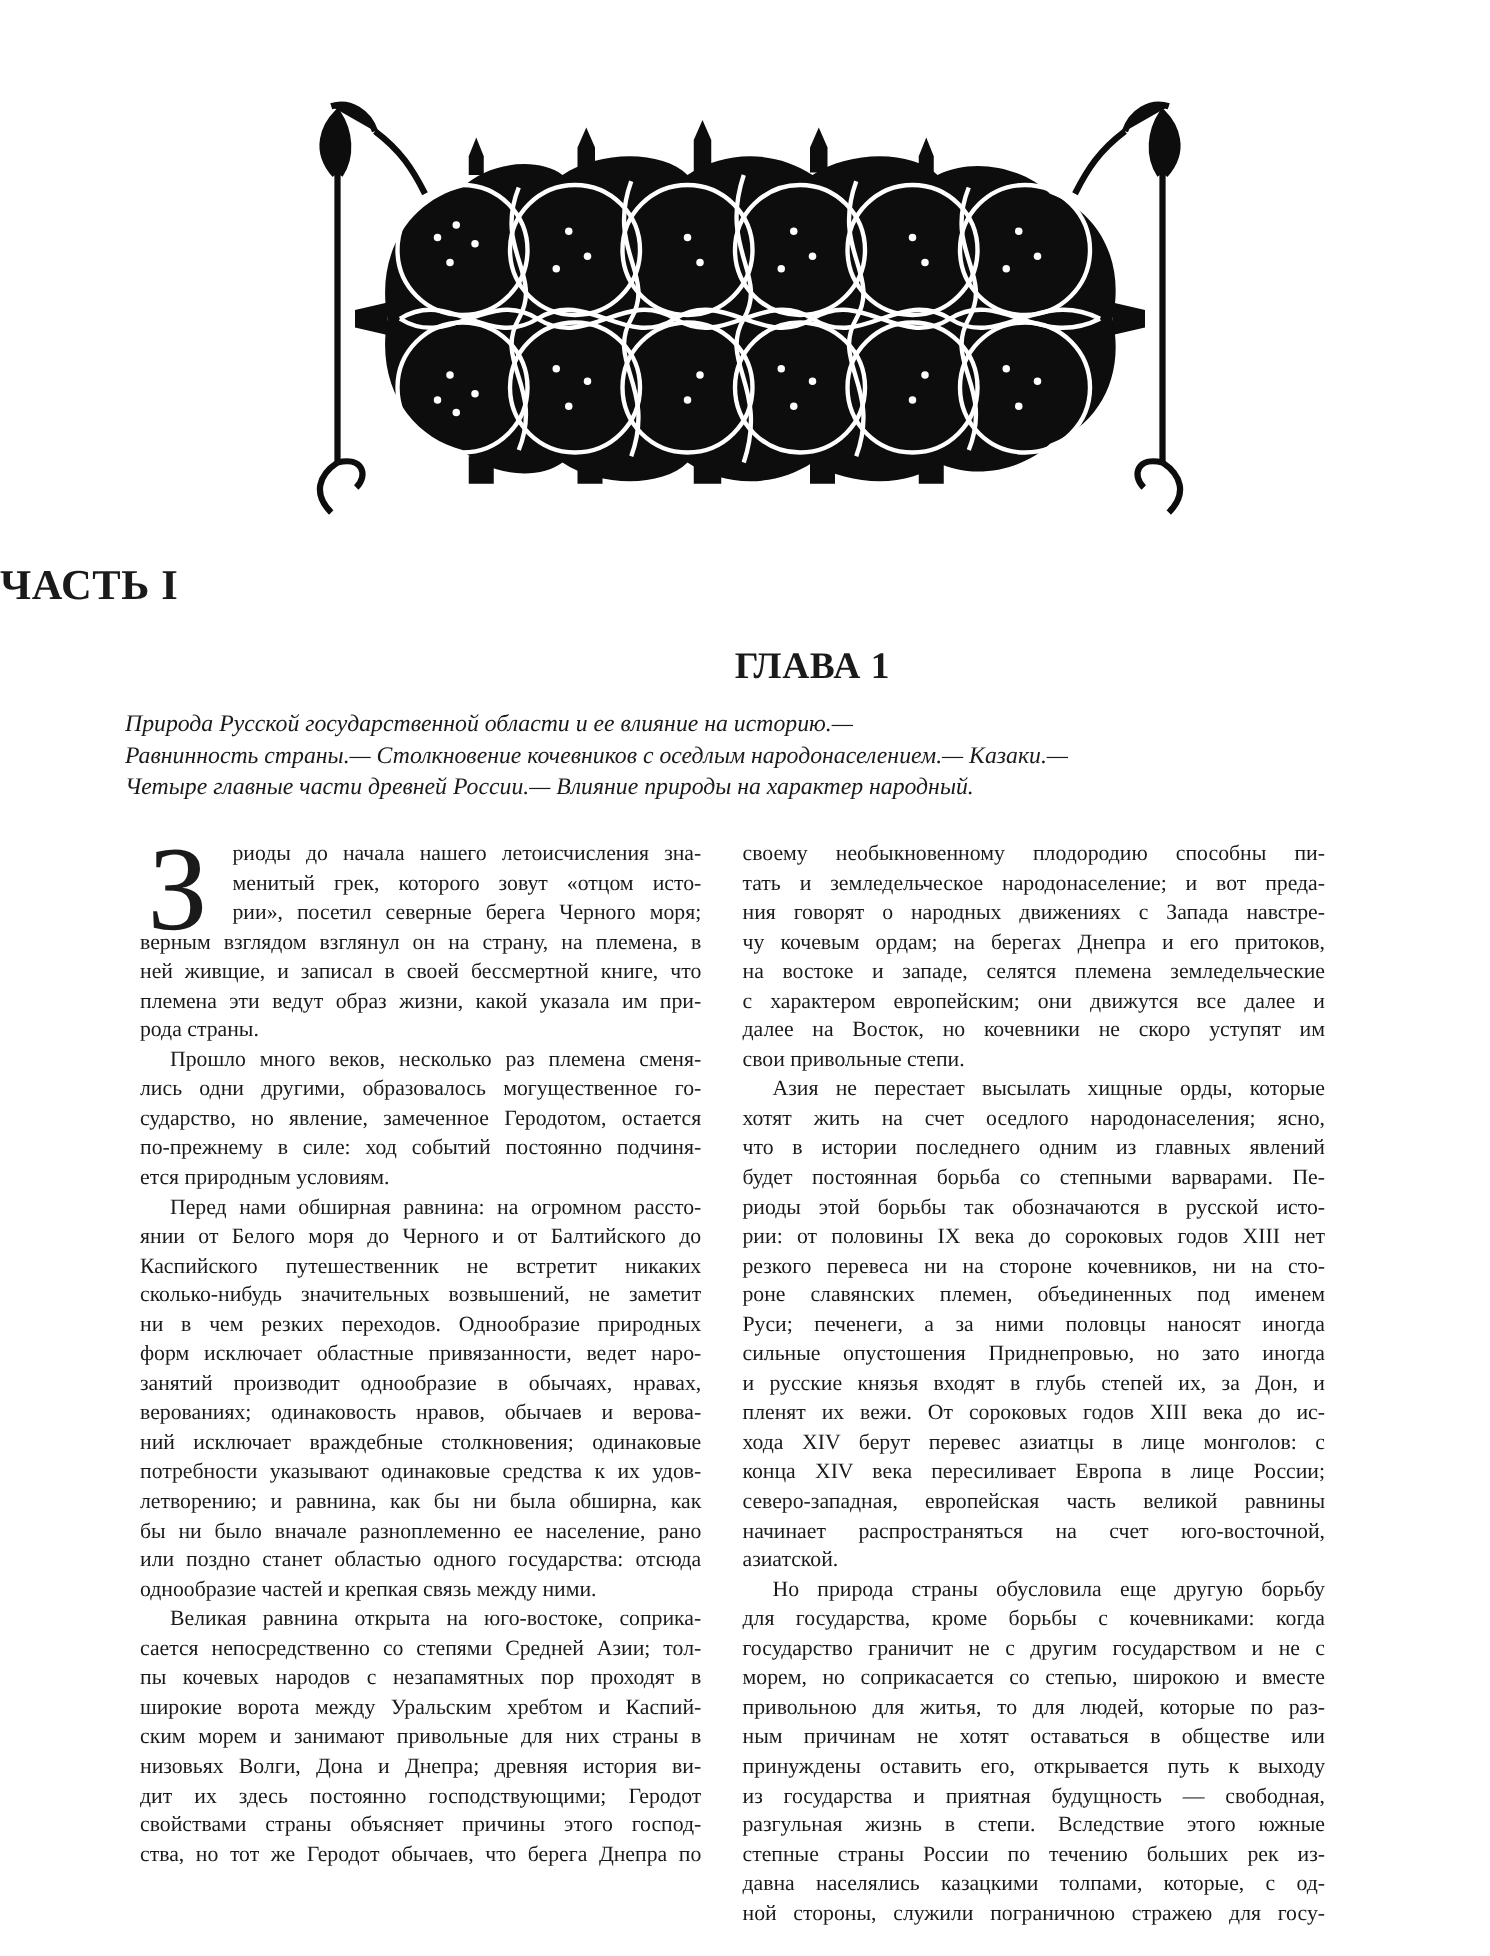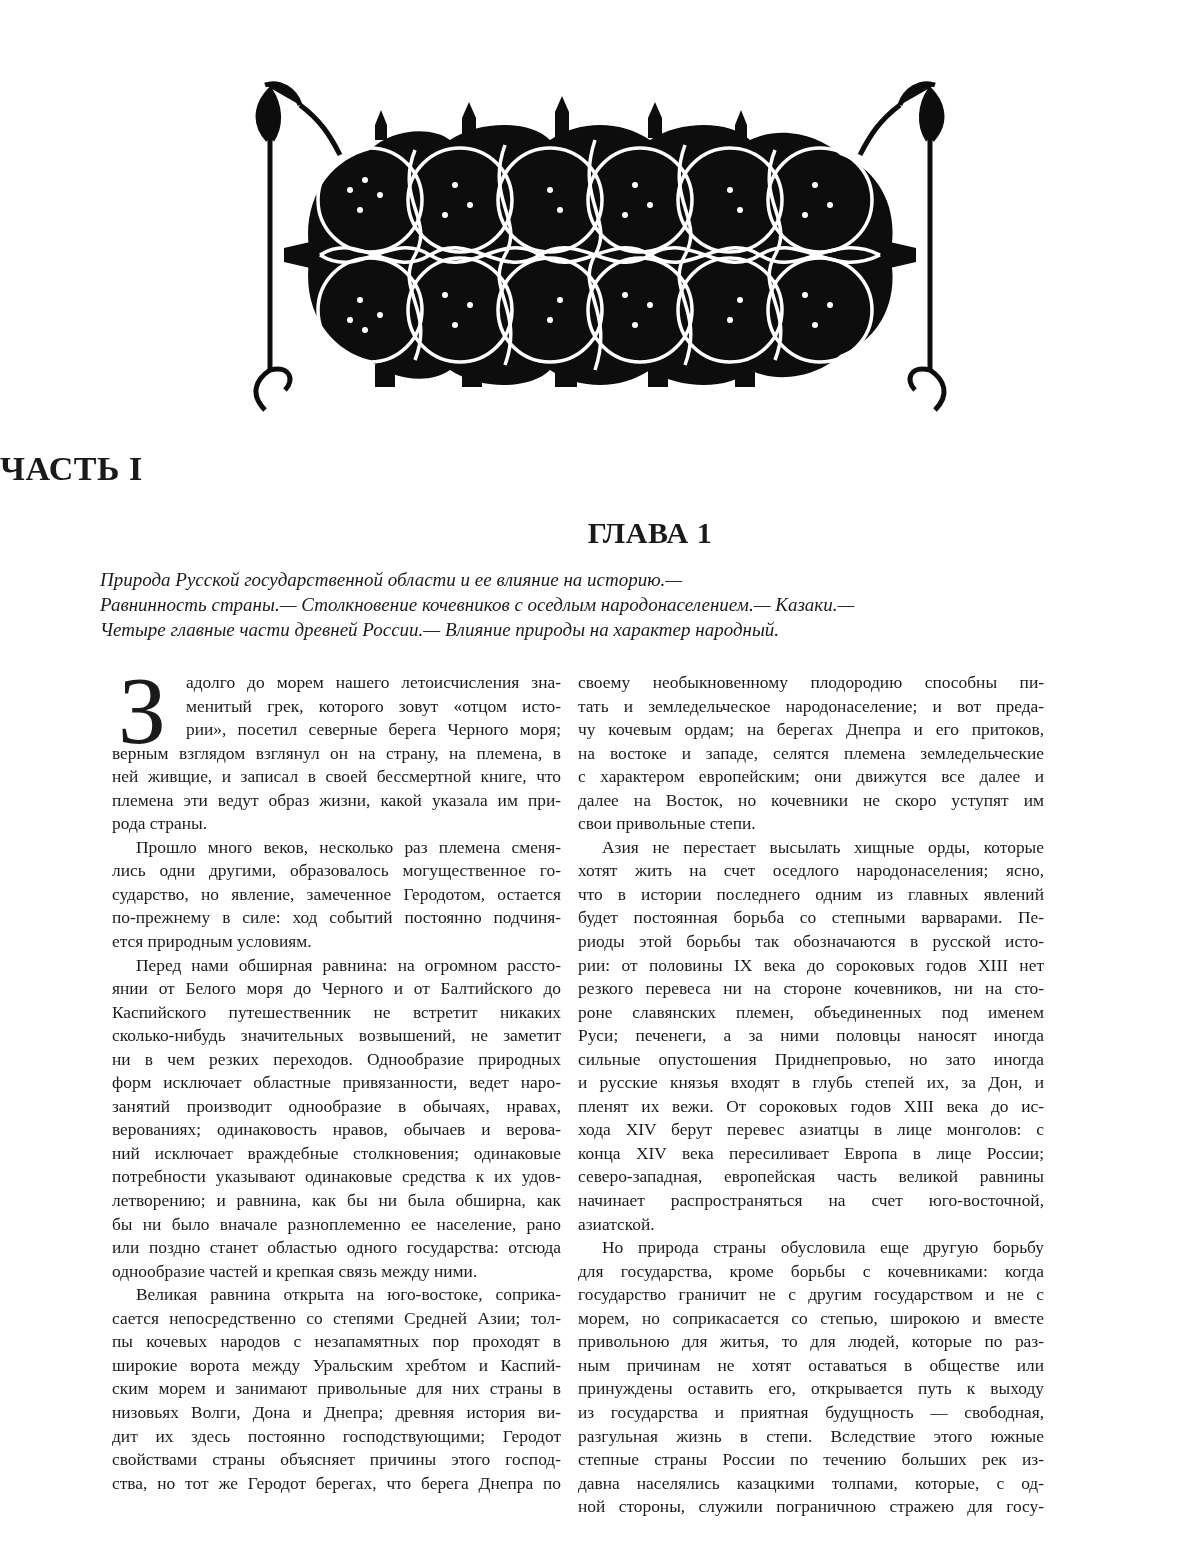--- a/index.html
+++ b/index.html
@@ -8,21 +8,21 @@
     .part-title { position: absolute; left: 0; width: 1192px; top: 450px; text-align: left;
       font-family: "Liberation Serif", serif; font-weight: bold; font-size: 34px; letter-spacing: 0.5px; }
     .chapter-title { position: absolute; left: 16px; width: 1192px; top: 516px; text-align: center;
       font-family: "Liberation Serif", serif; font-weight: bold; font-size: 30px; letter-spacing: 0.5px; margin-left: 38px; }
     .summary { position: absolute; left: 100px; width: 1000px; top: 567px; 
       font-family: "Liberation Serif", serif; font-style: italic; font-size: 19px; line-height: 25px; }
     .summary div { white-space: nowrap; }
     .col { position: absolute; top: 671px; font-family: "Liberation Serif", serif; font-size: 17.4px;
       line-height: 23.55px; text-align: justify; hyphens: manual; }
     .col-left { left: 112px; width: 449px; }
-    .col-right { left: 578px; width: 466px; }
+    .col-right { left: 594px; width: 466px; }
     .line { display: block; text-align: justify; text-align-last: justify; white-space: nowrap; overflow: visible; }
     .line.last { text-align-last: left; }
     .dropcap-wrap { position: relative; }
     .dropcap { position: absolute; left: 6px; top: -8px; font-family: "Liberation Serif", serif;
       font-size: 96px; line-height: 96px; font-weight: normal; }
     .dc-line { padding-left: 74px; }
   </style>
 </head>
 <body>
 
@@ -130,21 +130,21 @@
 
 <div class="summary">
   <div>Природа Русской государственной области и ее влияние на историю.—</div>
   <div>Равнинность страны.— Столкновение кочевников с оседлым народонаселением.— Казаки.—</div>
   <div>Четыре главные части древней России.— Влияние природы на характер народный.</div>
 </div>
 
 <div class="col col-left">
   <div class="dropcap-wrap">
     <span class="dropcap">З</span>
-    <span class="line dc-line">адолго до морем нашего летоисчисления зна-</span>
+    <span class="line dc-line">риоды до начала нашего летоисчисления зна-</span>
     <span class="line dc-line">менитый грек, которого зовут «отцом исто-</span>
     <span class="line dc-line">рии», посетил северные берега Черного моря;</span>
     <span class="line">верным взглядом взглянул он на страну, на племена, в</span>
     <span class="line">ней живщие, и записал в своей бессмертной книге, что</span>
     <span class="line">племена эти ведут образ жизни, какой указала им при-</span>
     <span class="line last">рода страны.</span>
   </div>
   <div class="para">
       <span class="line" style="padding-left: 24px;">Прошло много веков, несколько раз племена сменя-</span>
       <span class="line">лись одни другими, образовалось могущественное го-</span>
@@ -170,28 +170,29 @@
     </div>
   <div class="para">
       <span class="line" style="padding-left: 24px;">Великая равнина открыта на юго-востоке, соприка-</span>
       <span class="line">сается непосредственно со степями Средней Азии; тол-</span>
       <span class="line">пы кочевых народов с незапамятных пор проходят в</span>
       <span class="line">широкие ворота между Уральским хребтом и Каспий-</span>
       <span class="line">ским морем и занимают привольные для них страны в</span>
       <span class="line">низовьях Волги, Дона и Днепра; древняя история ви-</span>
       <span class="line">дит их здесь постоянно господствующими; Геродот</span>
       <span class="line">свойствами страны объясняет причины этого господ-</span>
-      <span class="line">ства, но тот же Геродот берегах, что берега Днепра по</span>
+      <span class="line">ства, но тот же Геродот обычаев, что берега Днепра по</span>
     </div>
 </div>
 
 <div class="col col-right">
   <div class="para">
       <span class="line">своему необыкновенному плодородию способны пи-</span>
       <span class="line">тать и земледельческое народонаселение; и вот преда-</span>
+      <span class="line">ния говорят о народных движениях с Запада навстре-</span>
       <span class="line">чу кочевым ордам; на берегах Днепра и его притоков,</span>
       <span class="line">на востоке и западе, селятся племена земледельческие</span>
       <span class="line">с характером европейским; они движутся все далее и</span>
       <span class="line">далее на Восток, но кочевники не скоро уступят им</span>
       <span class="line last">свои привольные степи.</span>
     </div>
   <div class="para">
       <span class="line" style="padding-left: 24px;">Азия не перестает высылать хищные орды, которые</span>
       <span class="line">хотят жить на счет оседлого народонаселения; ясно,</span>
       <span class="line">что в истории последнего одним из главных явлений</span>

